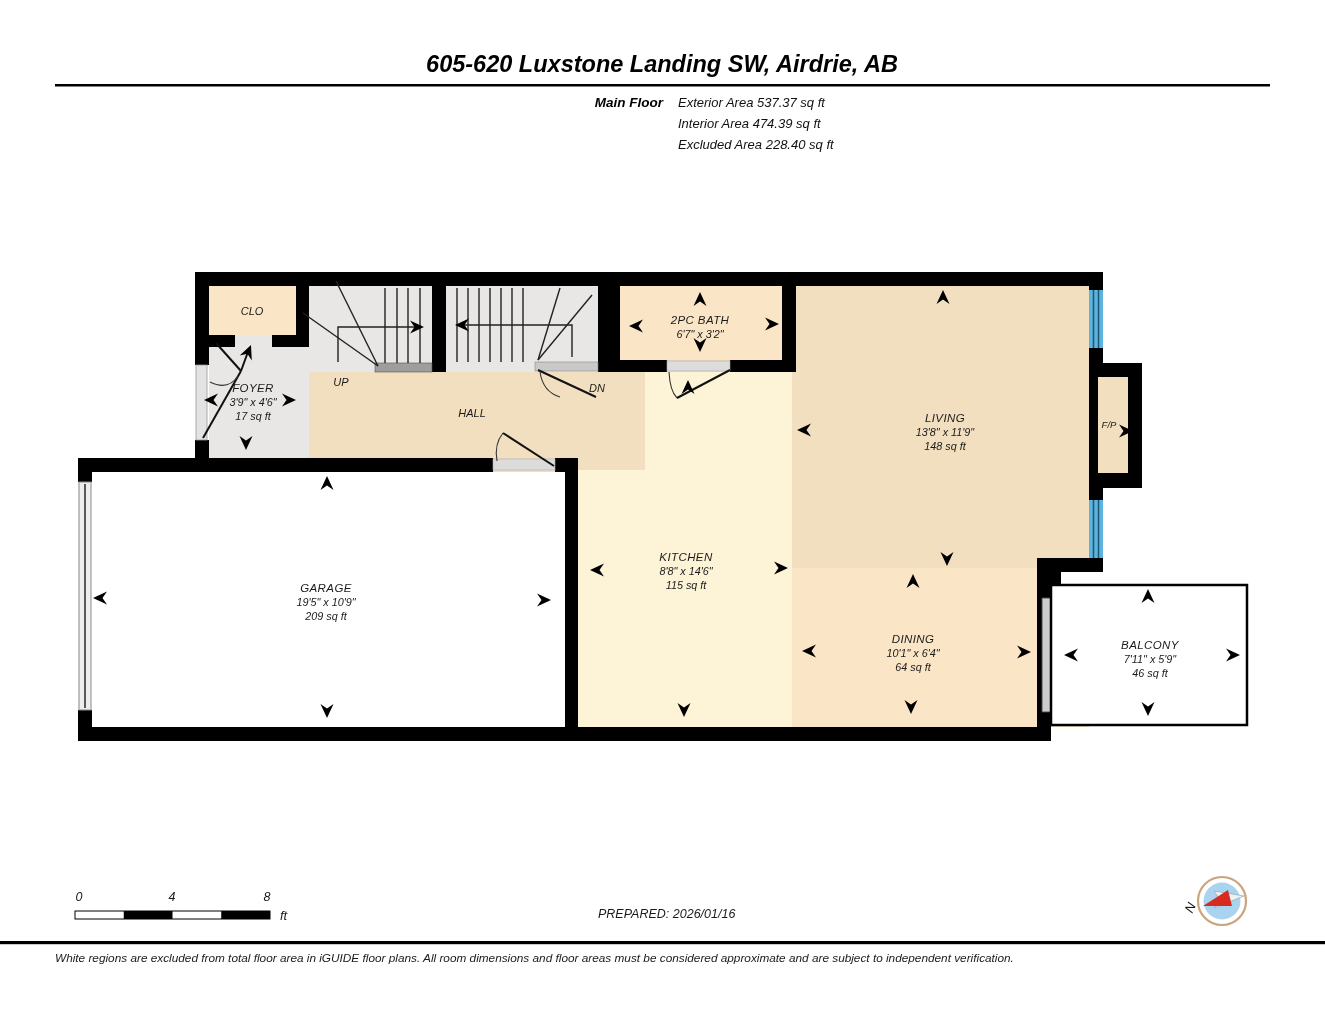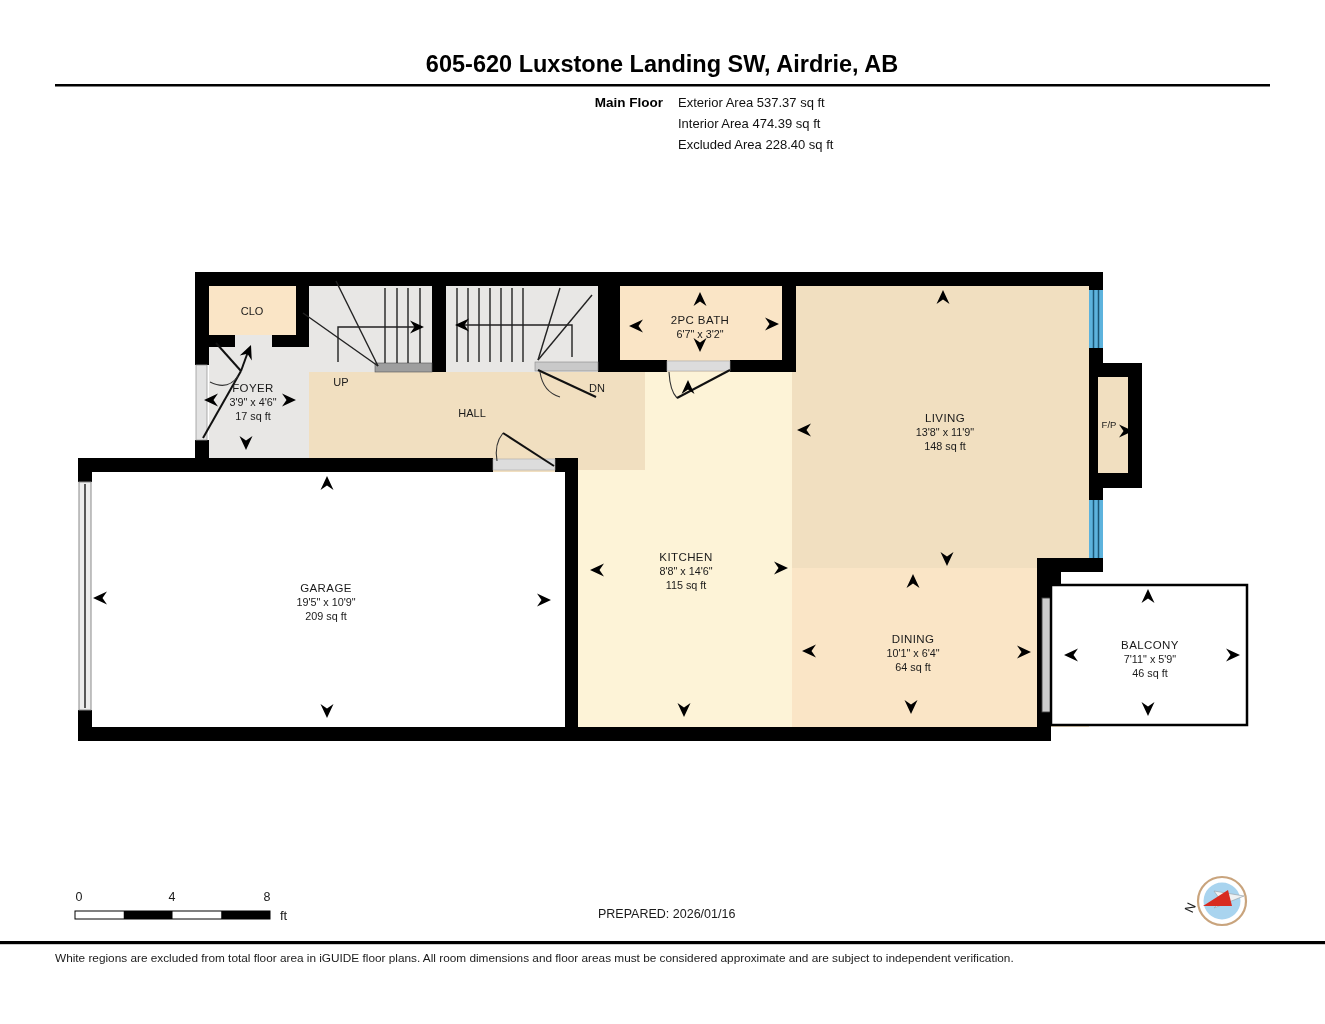--- a/index.html
+++ b/index.html
@@ -1,17 +1,17 @@
 <!DOCTYPE html>
 <html><head>
 <meta charset="utf-8">
 <style>
   html,body{margin:0;padding:0;background:#fff;}
   .stage{position:relative;width:1325px;height:1024px;background:#ffffff;overflow:hidden;
-         font-family:"Liberation Sans",sans-serif;}
+         font-family:"Liberation Sans",sans-serif;font-style:italic;}
   svg text{font-family:"Liberation Sans",sans-serif;fill:#1a1a1a;}
   .title-t{font-size:23.5px;font-weight:bold;fill:#000;}
   .sum-label{font-size:13.5px;font-weight:bold;fill:#000;}
   .sum-line{font-size:13px;fill:#111;}
   .rl-name{font-size:11.5px;letter-spacing:.4px;text-anchor:middle;}
   .rl-dim{font-size:10.8px;text-anchor:middle;}
   .small-lab{font-size:11px;text-anchor:middle;}
   .fp-lab{font-size:9.5px;text-anchor:middle;}
   .stair-line{stroke:#222;stroke-width:1.4;fill:none;}
   .door-leaf{stroke:#111;stroke-width:2;fill:none;}

